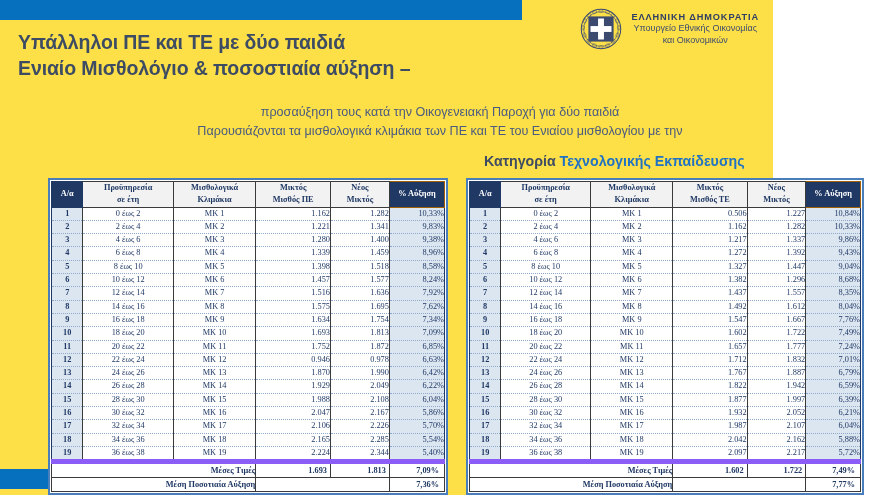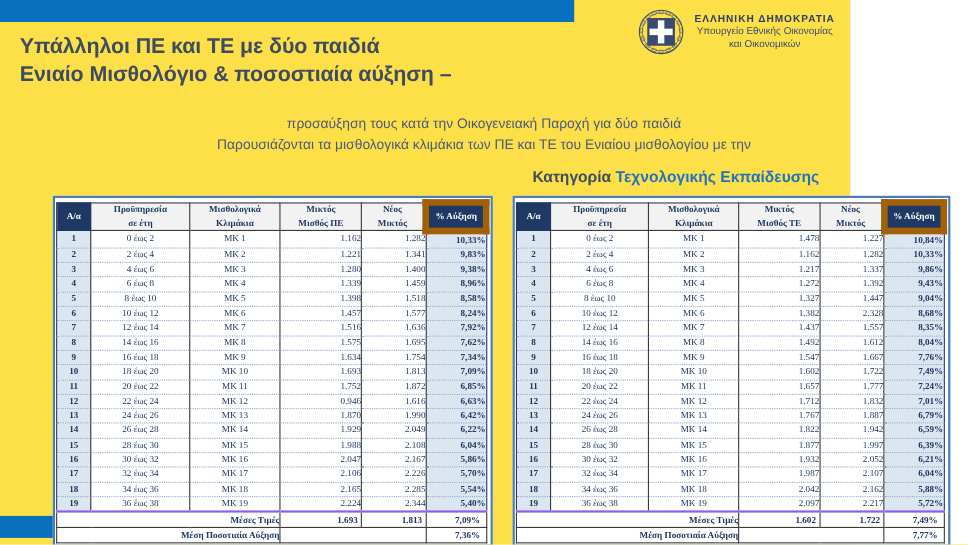--- a/index.html
+++ b/index.html
@@ -140,45 +140,45 @@
   }
   thead th.h-aa {
     background: #1f3864;
     color: #ffffff;
     border: 1px solid #1f3864;
     margin-top: 28px;
   }
   thead th.h-pct {
     background: #1f3864;
     color: #ffffff;
-    border: 6px solid #a16207;
+    border: 1px solid #a16207;
   }
   
   tbody td {
     border-left: 1px solid #3a3a3a;
     border-right: 1px solid #3a3a3a;
     border-bottom: 1px dotted #8ea9c9;
     text-align: center;
   }
-  tbody tr:last-of-type td { border-bottom: 2px solid #8b5cf6; }
+  tbody tr:last-of-type td { border-bottom: 5px solid #8b5cf6; }
   td.c-aa {
     background: #dce6f1;
     color: #1f3864;
     font-weight: bold;
     text-align: center;
     border-left: 1px solid #1f3864;
     border-right: 1px solid #3a3a3a;
   }
   td.c-num {
     text-align: right;
     padding-right: 3px;
   }
   td.c-pct {
     background: #dce6f1;
-    font-weight: bold;
+    font-weight: normal;
     text-align: right;
     padding-right: 5px;
     border-left: 1px solid #3a3a3a;
     border-right: 1px solid #1f3864;
   }
   
   tr.sum td {
     background: #ffffff;
     font-weight: bold;
     border: 1px solid #3a3a3a;
@@ -352,21 +352,21 @@
             <td>ΜΚ 11</td>
             <td class="c-num">1.752</td>
             <td class="c-num">1.872</td>
             <td class="c-pct">6,85%</td>
           </tr>
           <tr>
             <td class="c-aa">12</td>
             <td>22 έως 24</td>
             <td>ΜΚ 12</td>
             <td class="c-num">0.946</td>
-            <td class="c-num">1.616</td>
+            <td class="c-num">0.978</td>
             <td class="c-pct">6,63%</td>
           </tr>
           <tr>
             <td class="c-aa">13</td>
             <td>24 έως 26</td>
             <td>ΜΚ 13</td>
             <td class="c-num">1.870</td>
             <td class="c-num">1.990</td>
             <td class="c-pct">6,42%</td>
           </tr>
@@ -453,21 +453,21 @@
             <th>Μικτός<br>Μισθός ΤΕ</th>
             <th>Νέος<br>Μικτός</th>
             <th class="h-pct">% Αύξηση</th>
           </tr>
         </thead>
       <tbody>
           <tr>
             <td class="c-aa">1</td>
             <td>0 έως 2</td>
             <td>ΜΚ 1</td>
-            <td class="c-num">1.478</td>
+            <td class="c-num">0.506</td>
             <td class="c-num">1.227</td>
             <td class="c-pct">10,84%</td>
           </tr>
           <tr>
             <td class="c-aa">2</td>
             <td>2 έως 4</td>
             <td>ΜΚ 2</td>
             <td class="c-num">1.162</td>
             <td class="c-num">1.282</td>
             <td class="c-pct">10,33%</td>
@@ -494,21 +494,21 @@
             <td>ΜΚ 5</td>
             <td class="c-num">1.327</td>
             <td class="c-num">1.447</td>
             <td class="c-pct">9,04%</td>
           </tr>
           <tr>
             <td class="c-aa">6</td>
             <td>10 έως 12</td>
             <td>ΜΚ 6</td>
             <td class="c-num">1.382</td>
-            <td class="c-num">2.328</td>
+            <td class="c-num">1.296</td>
             <td class="c-pct">8,68%</td>
           </tr>
           <tr>
             <td class="c-aa">7</td>
             <td>12 έως 14</td>
             <td>ΜΚ 7</td>
             <td class="c-num">1.437</td>
             <td class="c-num">1.557</td>
             <td class="c-pct">8,35%</td>
           </tr>

